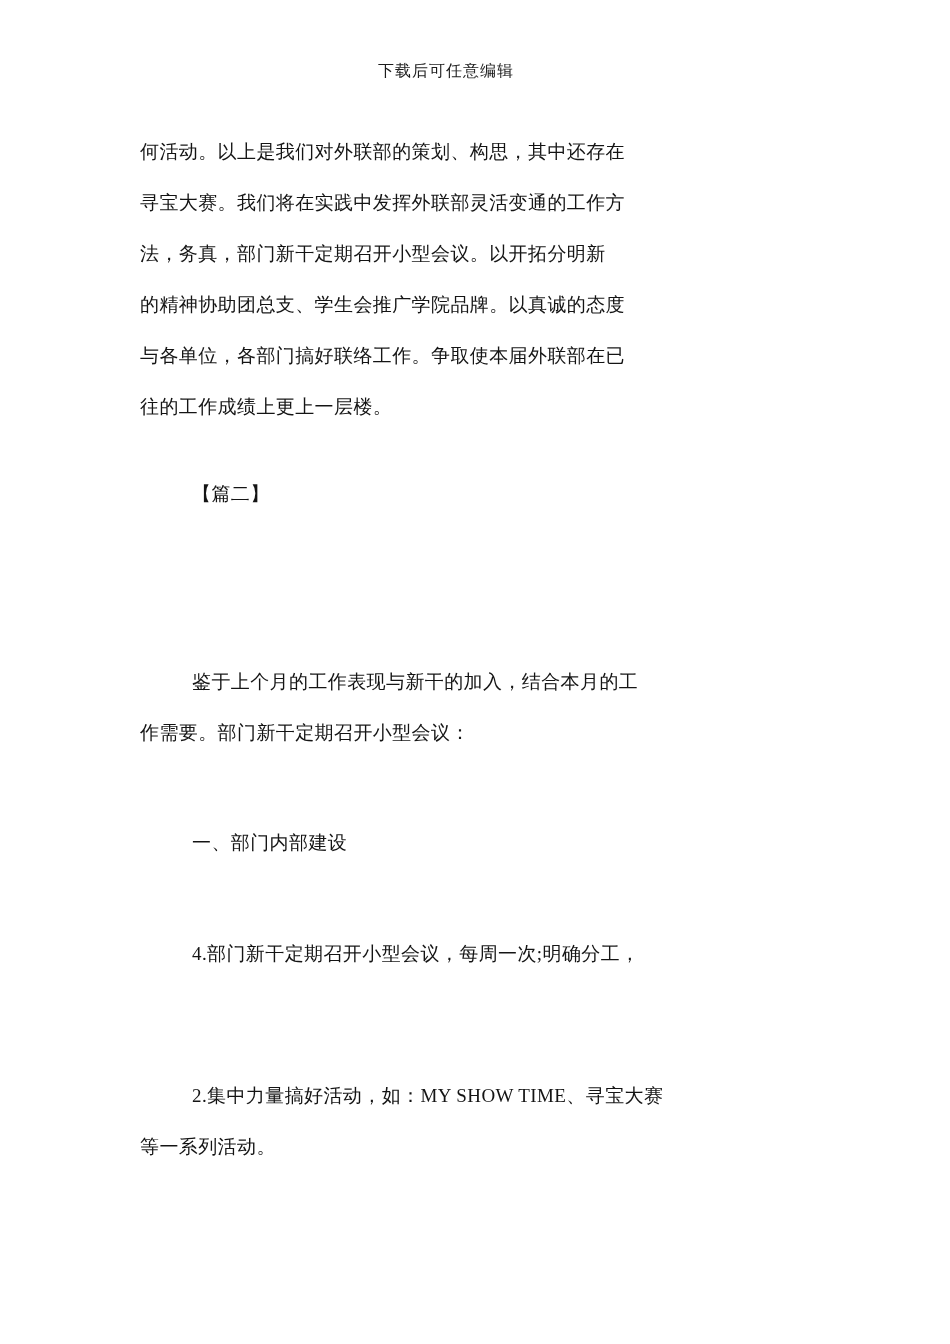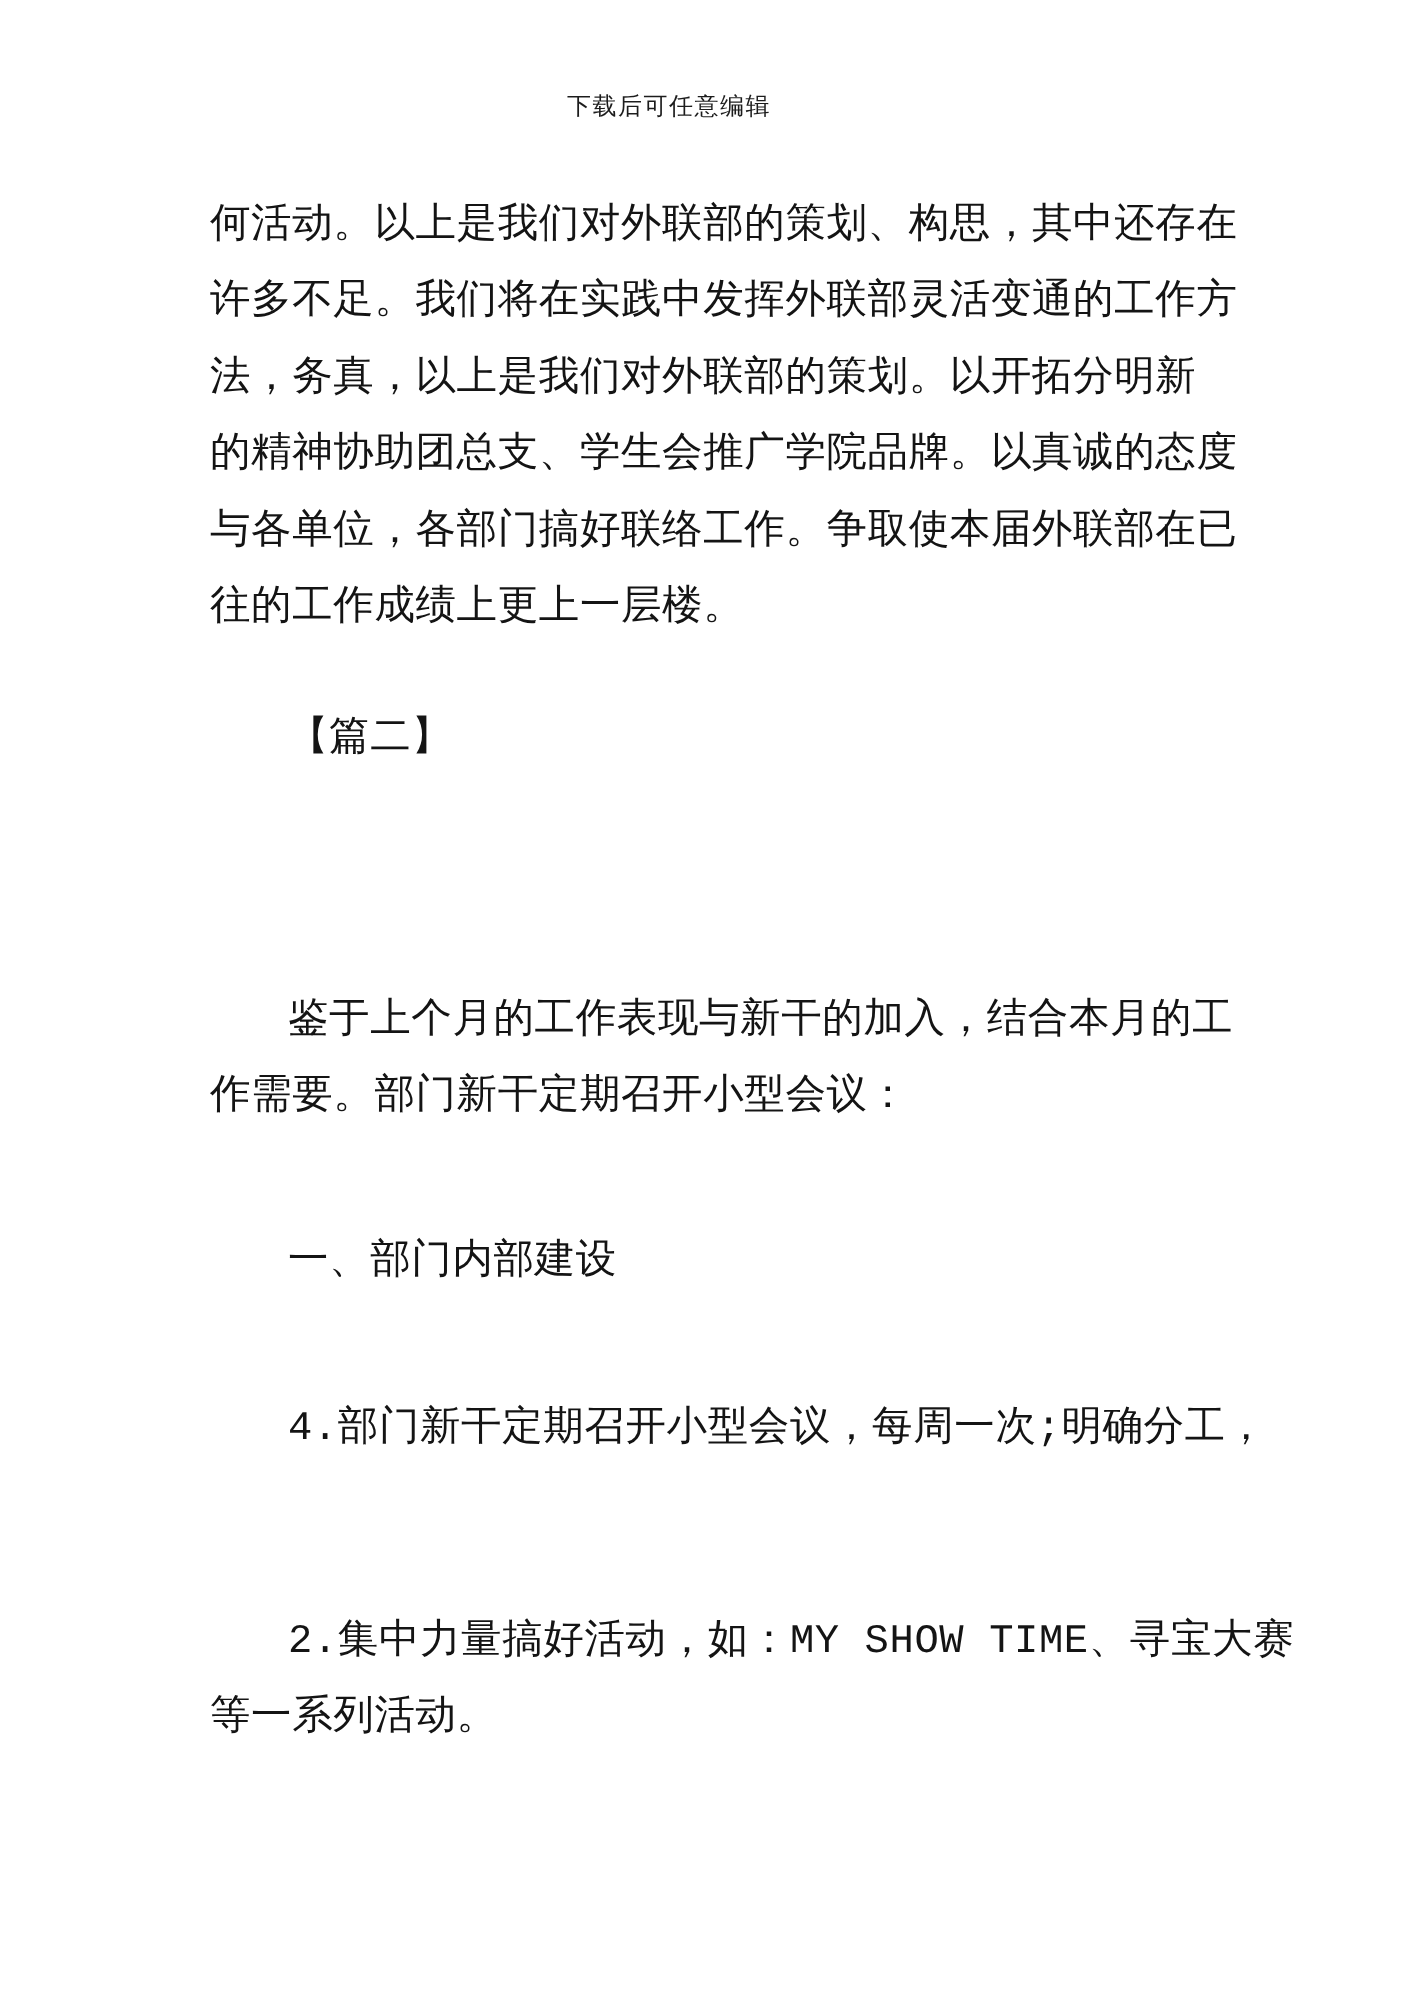--- a/index.html
+++ b/index.html
@@ -25,48 +25,47 @@
     font-size: 16px;
     letter-spacing: 1px;
     color: #1c1c1c;
   }
   .para {
     position: absolute;
     left: 140px;
     width: 695px;
   }
   .line {
-    font-size: 27px;
+    font-size: 19px;
     line-height: 51px;
     letter-spacing: 0.4px;
     white-space: nowrap;
     color: #141414;
-    font-family: Liberation Mono, monospace;
   }
   .ind {
     text-indent: 52px;
   }
   .p1 { top: 126px; }
   .marker { top: 468px; }
   .p2 { top: 656px; }
   .h1 { top: 817px; }
   .item1 { top: 928px; }
   .item2 { top: 1070px; }
 </style>
 </head>
 <body>
 
 <div class="page">
 
   <div class="header-note">下载后可任意编辑</div>
 
   <div class="para p1">
     <div class="line">何活动。以上是我们对外联部的策划、构思，其中还存在</div>
-    <div class="line">许多不足。我们将在实践中发挥外联部灵活变通的工作方</div>
-    <div class="line">法，务真，以上是我们对外联部的策划。以开拓分明新</div>
+    <div class="line">寻宝大赛。我们将在实践中发挥外联部灵活变通的工作方</div>
+    <div class="line">法，务真，部门新干定期召开小型会议。以开拓分明新</div>
     <div class="line">的精神协助团总支、学生会推广学院品牌。以真诚的态度</div>
     <div class="line">与各单位，各部门搞好联络工作。争取使本届外联部在已</div>
     <div class="line">往的工作成绩上更上一层楼。</div>
   </div>
 
   <div class="para marker">
     <div class="line ind">【篇二】</div>
   </div>
 
   <div class="para p2">

